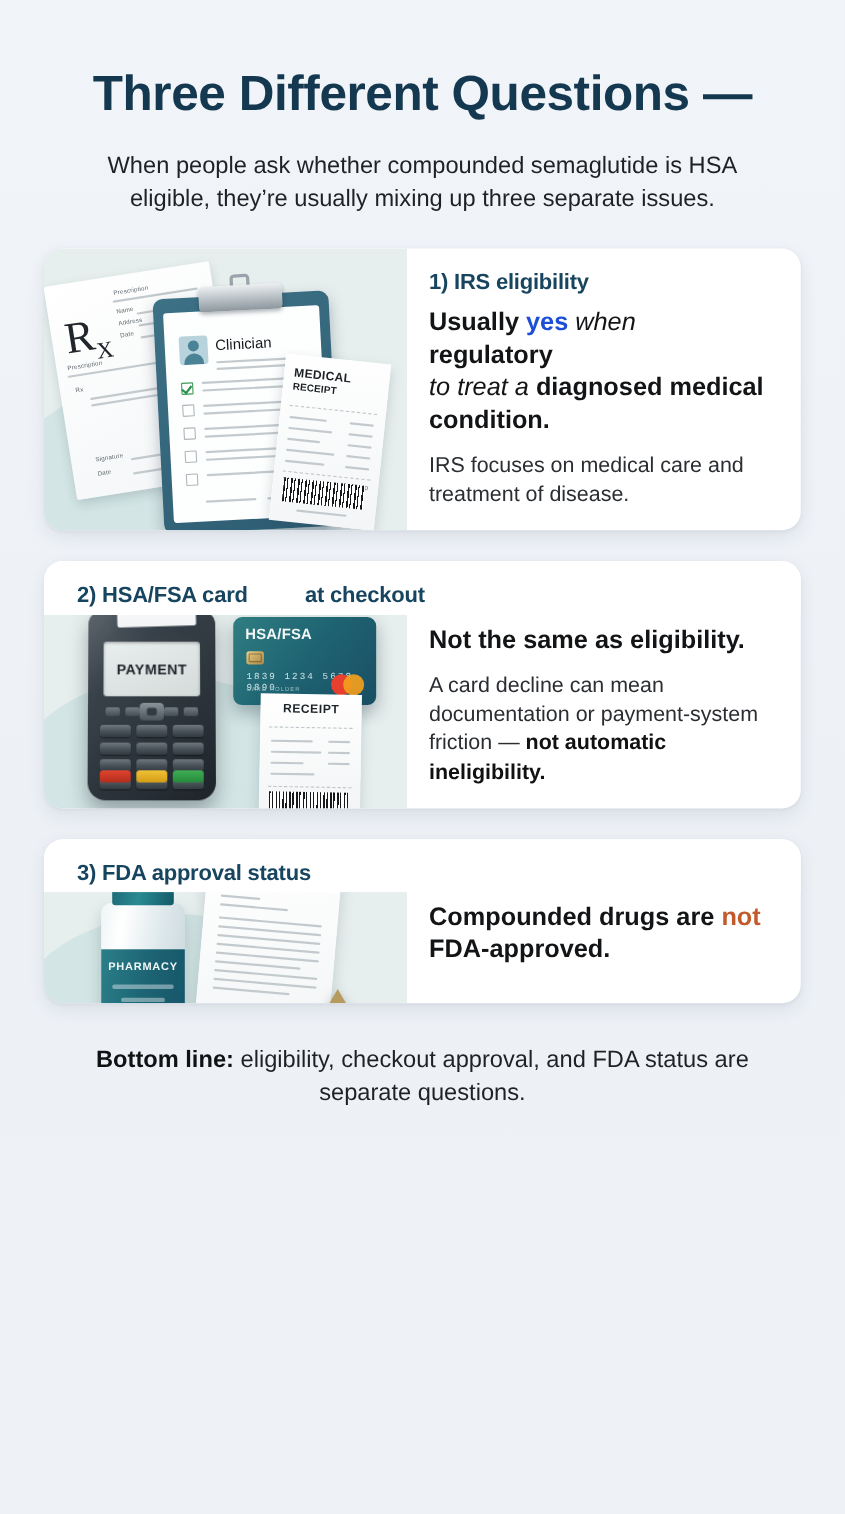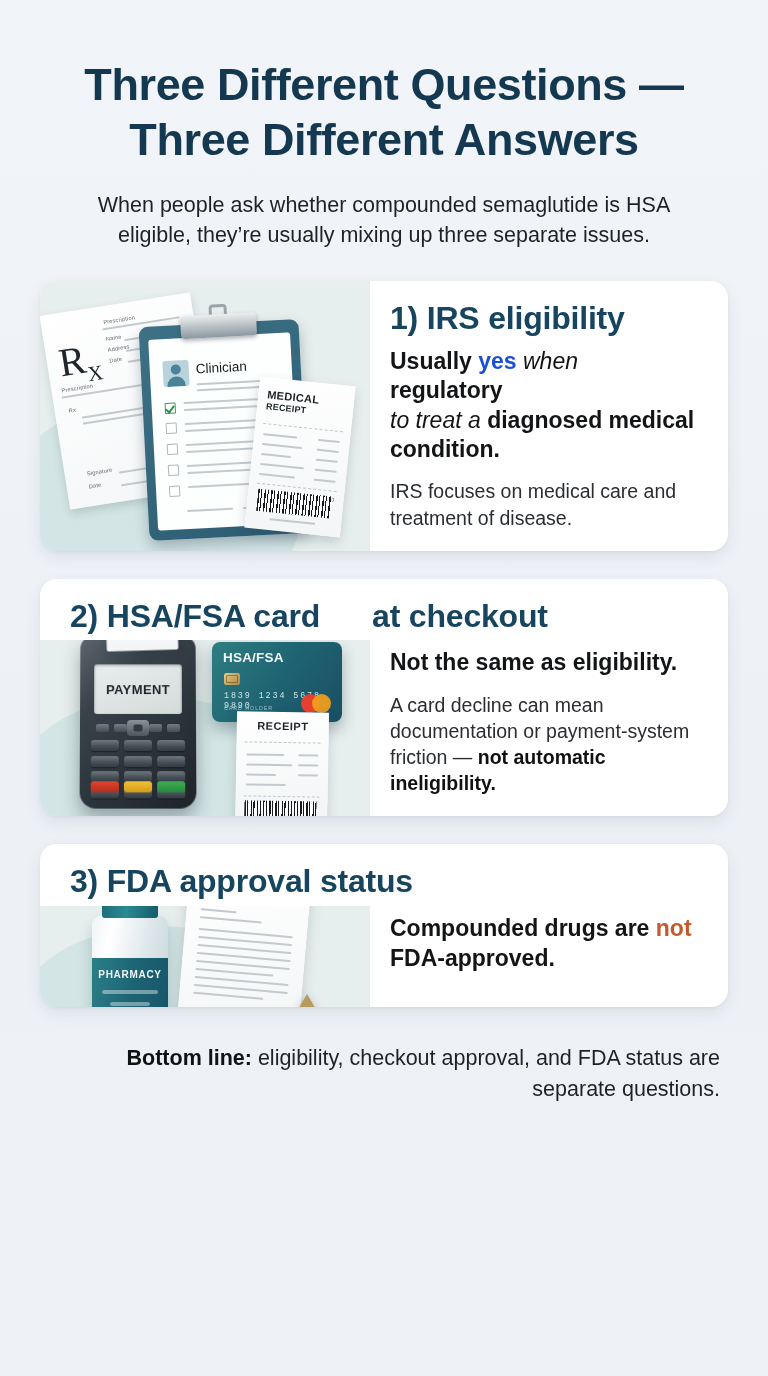--- a/index.html
+++ b/index.html
@@ -49,21 +49,21 @@
   .card-art .blob{
     position:absolute;border-radius:50%;
     background:#d3e5e4;
   }
   .card-body{
     flex:1;padding:22px 24px 20px 20px;
     display:flex;flex-direction:column;justify-content:flex-start;
   }
   .card1 .card-body{padding-top:20px;}
   .kicker{
-    font-size:32px;font-weight:bold;color:#17455f;line-height:1.12;
+    font-size:20px;font-weight:bold;color:#17455f;line-height:1.12;
     margin:0 0 10px 0;letter-spacing:-0.2px;
   }
   .lead{
     font-size:23px;line-height:1.28;color:#121416;margin:0 0 14px 0;font-weight:bold;
   }
   .lead .norm{font-weight:normal;font-style:italic;}
   .yes{color:#1d4ed8;}
   .no{color:#c25a2b;}
   .note{
     font-size:19.5px;line-height:1.34;color:#2a2d31;margin:0;font-weight:normal;
@@ -76,21 +76,21 @@
     display:flex;align-items:baseline;gap:52px;
     padding:20px 0 6px 30px;background:#fff;position:relative;z-index:3;
   }
   .card.hdr-top .hdr-row .kicker{margin:0;}
   .card.hdr-top .split{display:flex;}
   .card.hdr-top .card-art{margin-top:-40px;}
   .card.hdr-top .card-body{padding-top:8px;}
 
   
   .bottom{
-    text-align:right;padding:8px 48px 0 48px;
+    text-align:center;padding:8px 48px 0 48px;
     font-size:21.5px;line-height:1.42;color:#1f2225;
   }
   .bottom b{font-weight:bold;color:#101214;}
 
   
   .ill{position:absolute;inset:0;}
   .paper{position:absolute;background:#fdfdfd;box-shadow:0 4px 10px rgba(40,60,80,.18);}
   .ln{position:absolute;background:#c3cace;height:2px;border-radius:1px;}
 
   
@@ -324,21 +324,20 @@
   }
 </style>
 </head>
 <body>
 
 <div class="page">
 
   <div class="header">
     <h1 class="title">
       <span>Three Different Questions —</span><br>
-      <span>Three Different Answers</span>
     </h1>
     <p class="subtitle">When people ask whether compounded semaglutide is HSA eligible, they’re usually mixing up three separate issues.</p>
   </div>
 
   <div class="cards">
 
     <div class="card card1">
       <div class="card-art">
         <div class="blob" style="left:-40px;top:118px;width:300px;height:230px;"></div>
         <div class="ill">

